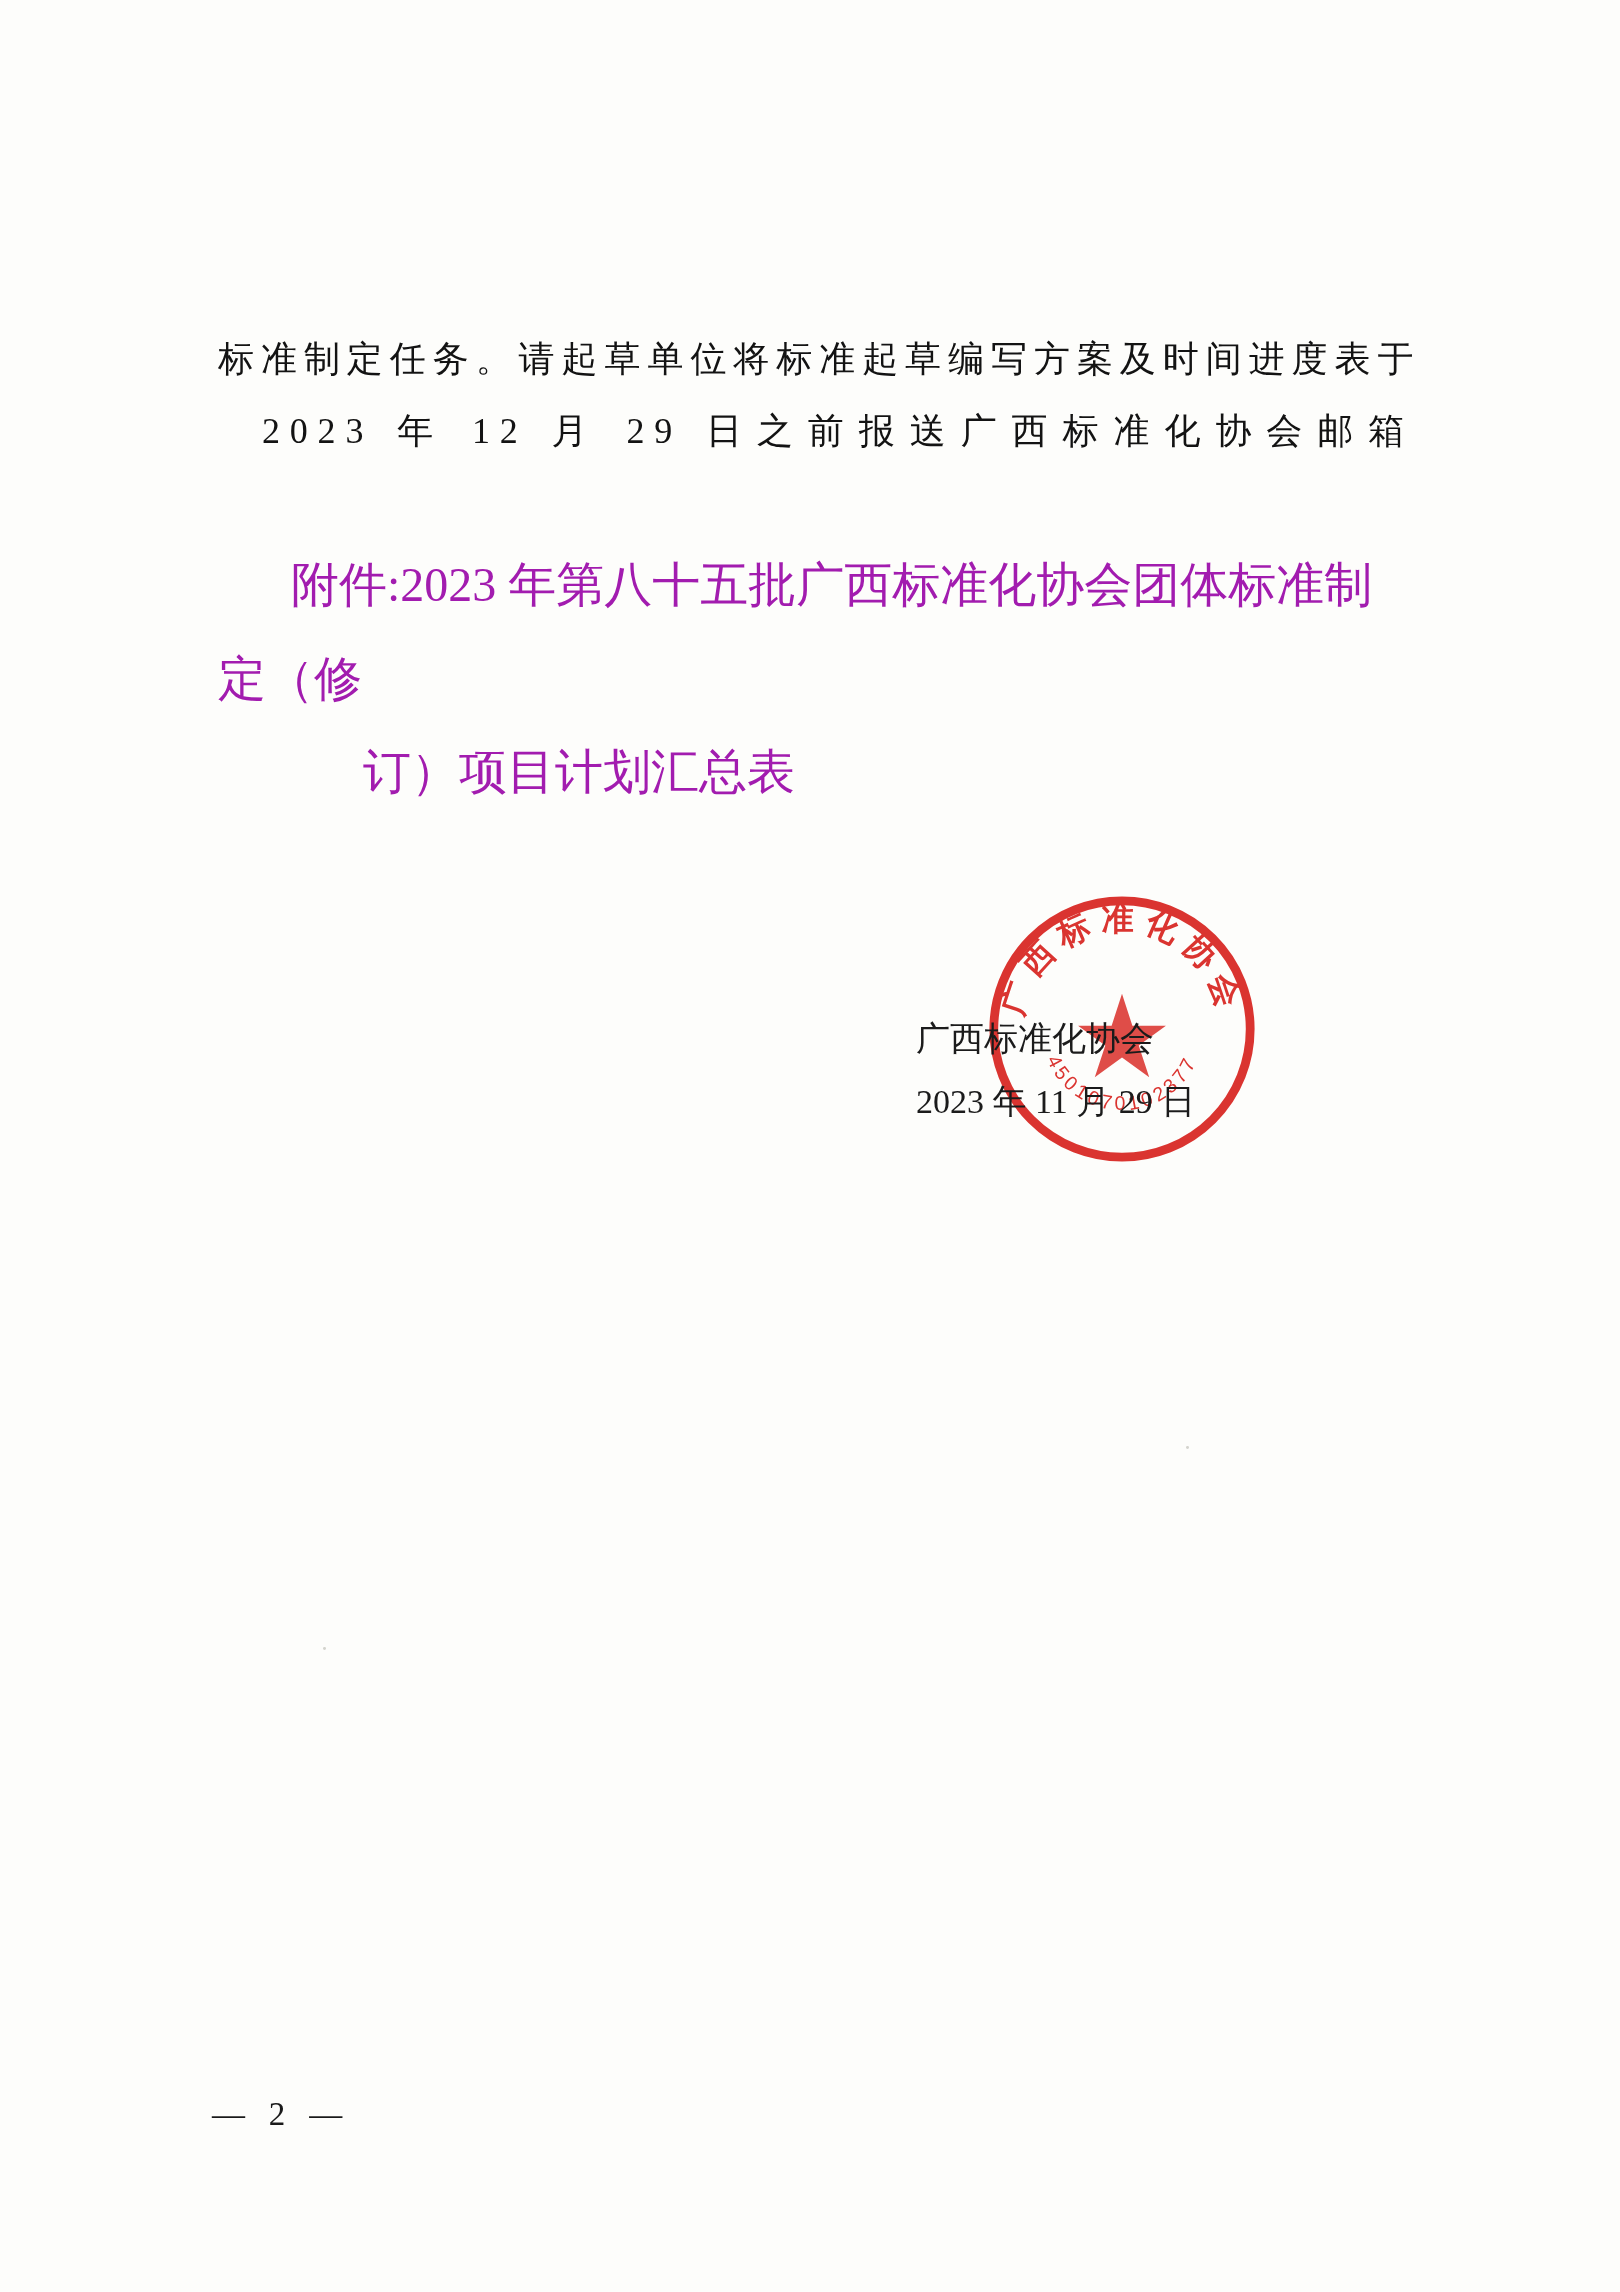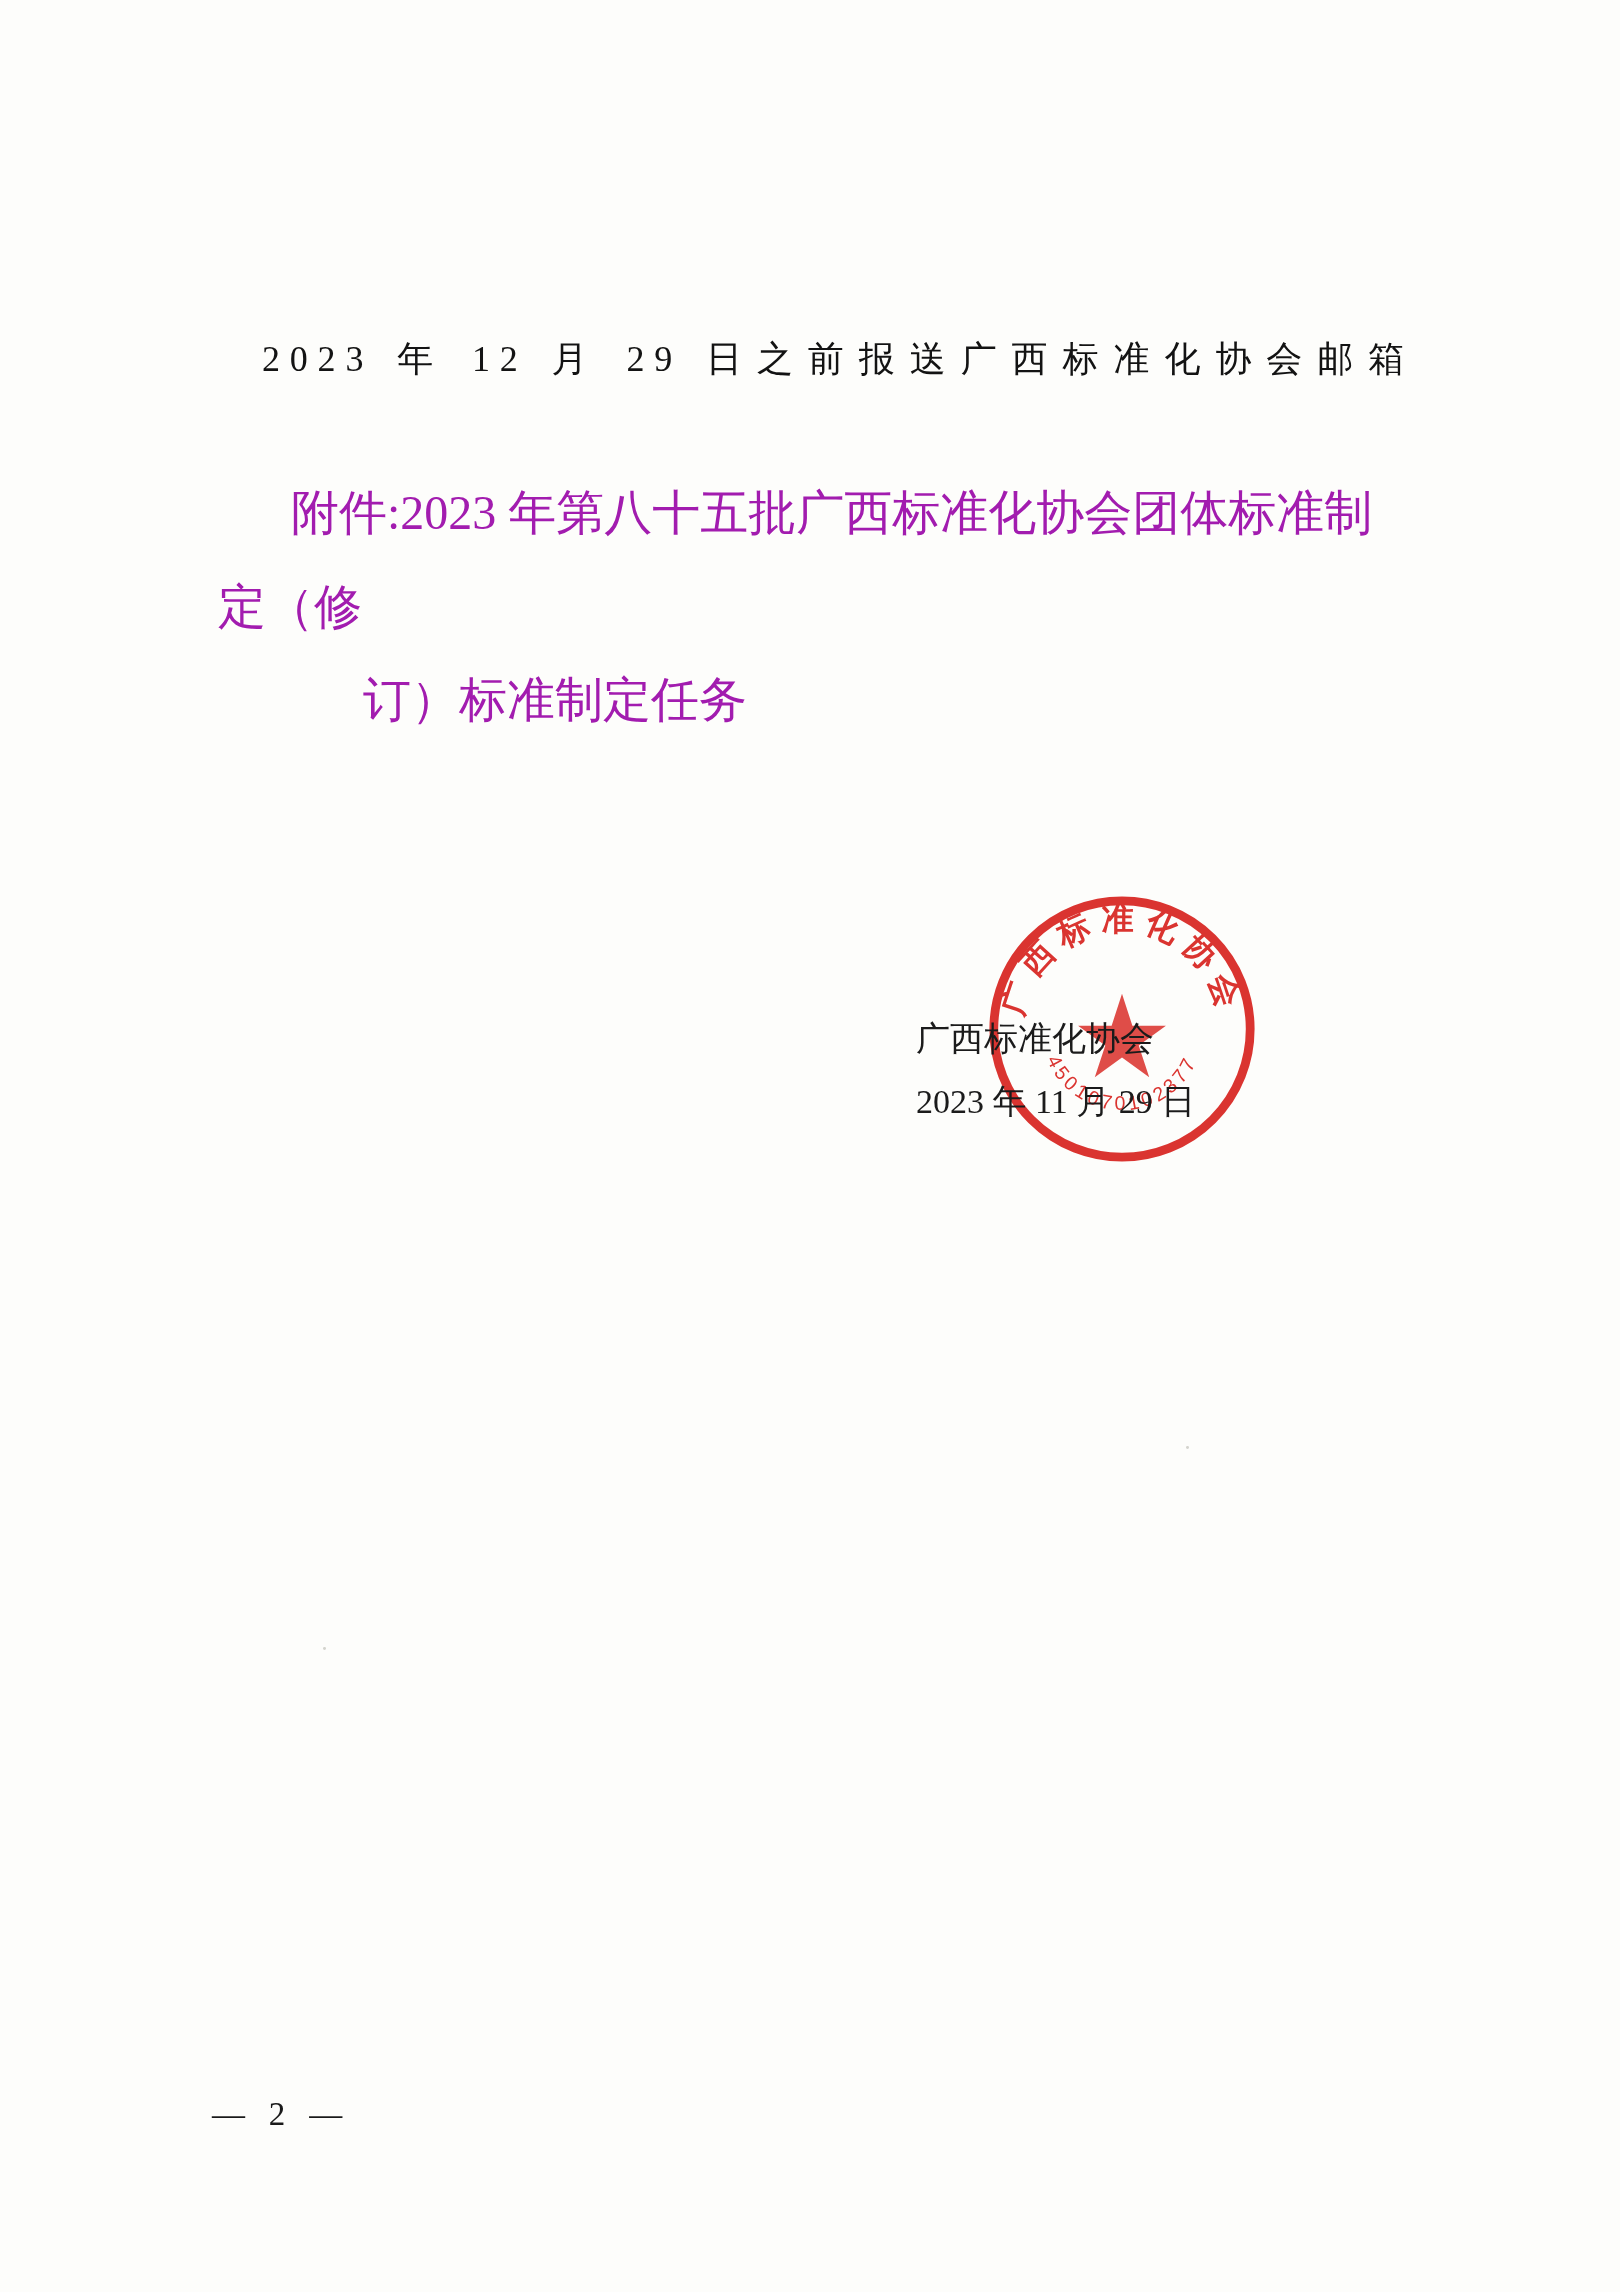--- a/index.html
+++ b/index.html
@@ -103,30 +103,31 @@
     opacity: .6;
   }
 </style>
 </head>
 <body>
 
 <div class="page">
 
   <div class="body-block">
 
+    <div class="para justify">标准制定任务。请起草单位将标准起草编写方案及时间进度表于</div>
 
     <div class="para justify">
       <span class="spaced">2023 年 12 月 29 日之前报送广西标准化协会邮箱</span>
     </div>
 
 
 
     <div class="attachment-block">
       <span>附件:</span><span>2023 年第八十五批广西标准化协会团体标准制定（修</span>
-      <span class="cont">订）标准制定任务</span>
+      <span class="cont">订）项目计划汇总表</span>
     </div>
 
   </div>
 
   <svg class="seal" viewBox="0 0 280 280">
     <circle cx="140" cy="140" r="131" fill="none" stroke="#d8241f" stroke-width="9"></circle>
     <path id="sealTopArc" d="M 140,140 m -101,0 a 101,101 0 1,1 202,0" fill="none" stroke="none"></path>
     <text font-family="'Liberation Serif', serif" font-size="33" font-weight="bold" fill="#d8241f" letter-spacing="9">
       <textPath href="#sealTopArc" startOffset="50%" text-anchor="middle">广西标准化协会</textPath>
     </text>

